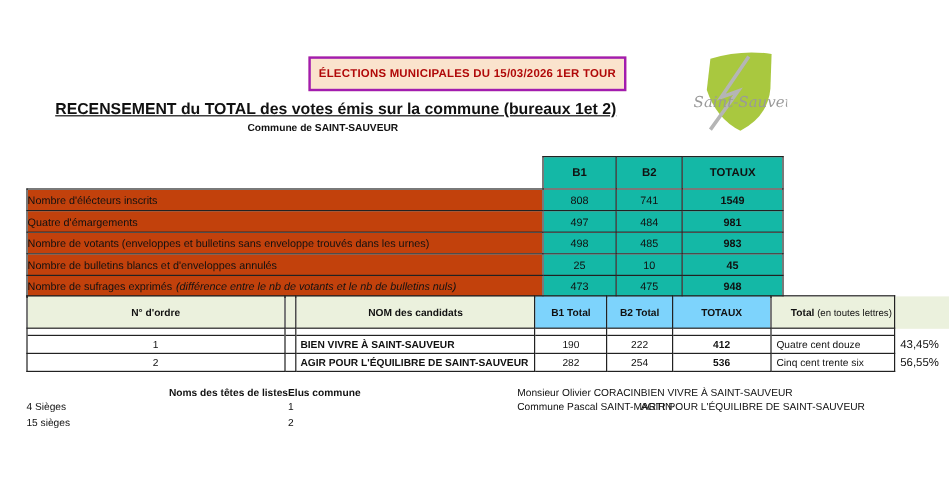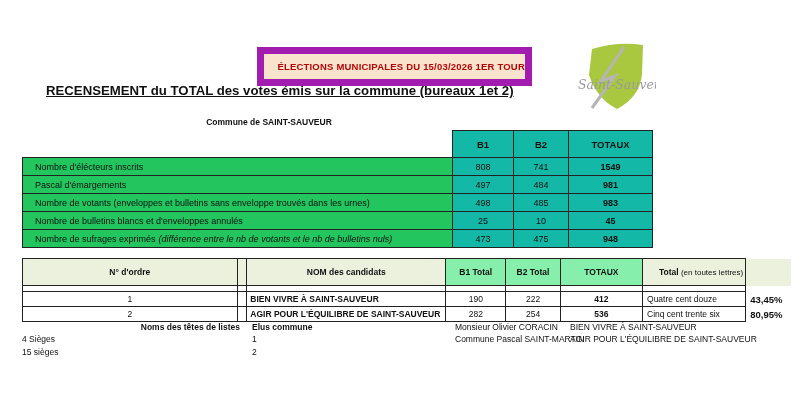--- a/index.html
+++ b/index.html
@@ -3,63 +3,63 @@
 <meta charset="utf-8">
 <style>
   html,body{margin:0;padding:0}
   body{
     width:792px;height:402px;position:relative;overflow:hidden;
     background:#ffffff;color:#111;
     font-family:"Liberation Sans",sans-serif;
   }
   .top-box{
     position:absolute;left:257px;top:47px;width:261px;height:25px;
-    background:#fae3cd;border:7px solid #a21caf;
-    display:flex;align-items:center;justify-content:flex-end;
+    background:#fae3cd;border:2px solid #a21caf;
+    display:flex;align-items:center;justify-content:center;
     color:#b00808;font-weight:700;font-size:9.5px;letter-spacing:.2px;
     white-space:nowrap;
   }
   .logo{position:absolute;left:572px;top:38px;width:84px;height:76px}
   .title{
     position:absolute;left:22px;top:83px;width:500px;
     font-size:13.2px;font-weight:700;text-decoration:underline;white-space:nowrap;margin-left:24px;
   }
   .subtitle{
     position:absolute;left:22px;top:101px;width:494px;text-align:center;
-    font-size:8.5px;font-weight:700;margin-top:16px;
+    font-size:8.5px;font-weight:700;
   }
   table{border-collapse:collapse;position:absolute;table-layout:fixed}
   td{overflow:hidden;white-space:nowrap}
 
   
   .t1{left:22px;top:130px}
   .t1 td{border:1px solid #222;background:#14b8a6;font-size:9px;height:17px;padding:0 3px;text-align:center}
   .t1 tr.hdr td{height:26px;font-weight:700;font-size:9.5px}
   .t1 td.blank{border:none;background:transparent}
-  .t1 td.lbl{text-align:left;background:#22c55e;padding-left:12px}
+  .t1 td.lbl{text-align:left;background:#c2410c;padding-left:0}
   .t1 td.tot{font-weight:700}
   .t1 .note{font-style:italic;margin-left:3px}
 
   
-  .t2{left:22px;top:258px}
+  .t2{left:22px;top:246px}
   .t2 td{border:1px solid #222;background:#fff;font-size:8.5px;height:14px;padding:0 2px;text-align:center}
   .t2 tr.hdr td{height:26px;font-weight:700;background:#ebf1dd}
-  .t2 tr.hdr td.white{background:#86efac}
+  .t2 tr.hdr td.white{background:#7dd3fc}
   .t2 tr.hdr td.lth{text-align:left;font-weight:400;font-size:8px;padding-left:16px}
   .t2 tr.hdr td.lth b{font-size:8.5px}
   .t2 tr.gap td{border-top:none;border-bottom:none;height:5px;background:#fff}
   .t2 td.name{text-align:left;font-weight:700;padding-left:3px}
   .t2 td.letters{text-align:left;padding-left:4px}
   .t2 td.tot{font-weight:700}
-  .t2 td.pct{border:none;background:transparent;font-weight:700;font-size:9.5px;text-align:left;padding-left:4px}
+  .t2 td.pct{border:none;background:transparent;font-weight:400;font-size:9.5px;text-align:left;padding-left:4px}
 
   
   .footer{
     position:absolute;left:22px;top:321px;
-    display:grid;grid-template-columns:218px 191px 103px auto;column-gap:12px;
+    display:grid;grid-template-columns:218px 191px 103px auto;
     font-size:8.5px;line-height:12.3px;white-space:nowrap;
   }
   .footer .h{font-weight:700}
   .footer .c1{text-align:right}
 </style>
 </head>
 <body>
 
 <div class="top-box">
   <span>ÉLECTIONS MUNICIPALES DU 15/03/2026 1ER TOUR</span>
@@ -88,21 +88,21 @@
     <td>B2</td>
     <td>TOTAUX</td>
   </tr>
   <tr>
     <td class="lbl"><span>Nombre d'élécteurs inscrits</span></td>
     <td>808</td>
     <td>741</td>
     <td class="tot">1549</td>
   </tr>
   <tr>
-    <td class="lbl"><span>Pascal d'émargements</span></td>
+    <td class="lbl"><span>Quatre d'émargements</span></td>
     <td>497</td>
     <td>484</td>
     <td class="tot">981</td>
   </tr>
   <tr>
     <td class="lbl"><span>Nombre de votants (enveloppes et bulletins sans enveloppe trouvés dans les urnes)</span></td>
     <td>498</td>
     <td>485</td>
     <td class="tot">983</td>
   </tr>
@@ -164,21 +164,21 @@
     <td class="pct">43,45%</td>
   </tr>
   <tr>
     <td>2</td>
     <td></td>
     <td class="name">AGIR POUR L'ÉQUILIBRE DE SAINT-SAUVEUR</td>
     <td>282</td>
     <td>254</td>
     <td class="tot">536</td>
     <td class="letters">Cinq cent trente six</td>
-    <td class="pct">80,95%</td>
+    <td class="pct">56,55%</td>
   </tr>
 </tbody>
   </table>
 
 <div class="footer">
   <div class="c1 h">Noms des têtes de listes</div>
   <div class="c3 h">Elus commune</div>
 
   <div class="c1">Monsieur Olivier CORACIN</div>
   <div class="c2">BIEN VIVRE À SAINT-SAUVEUR</div>

